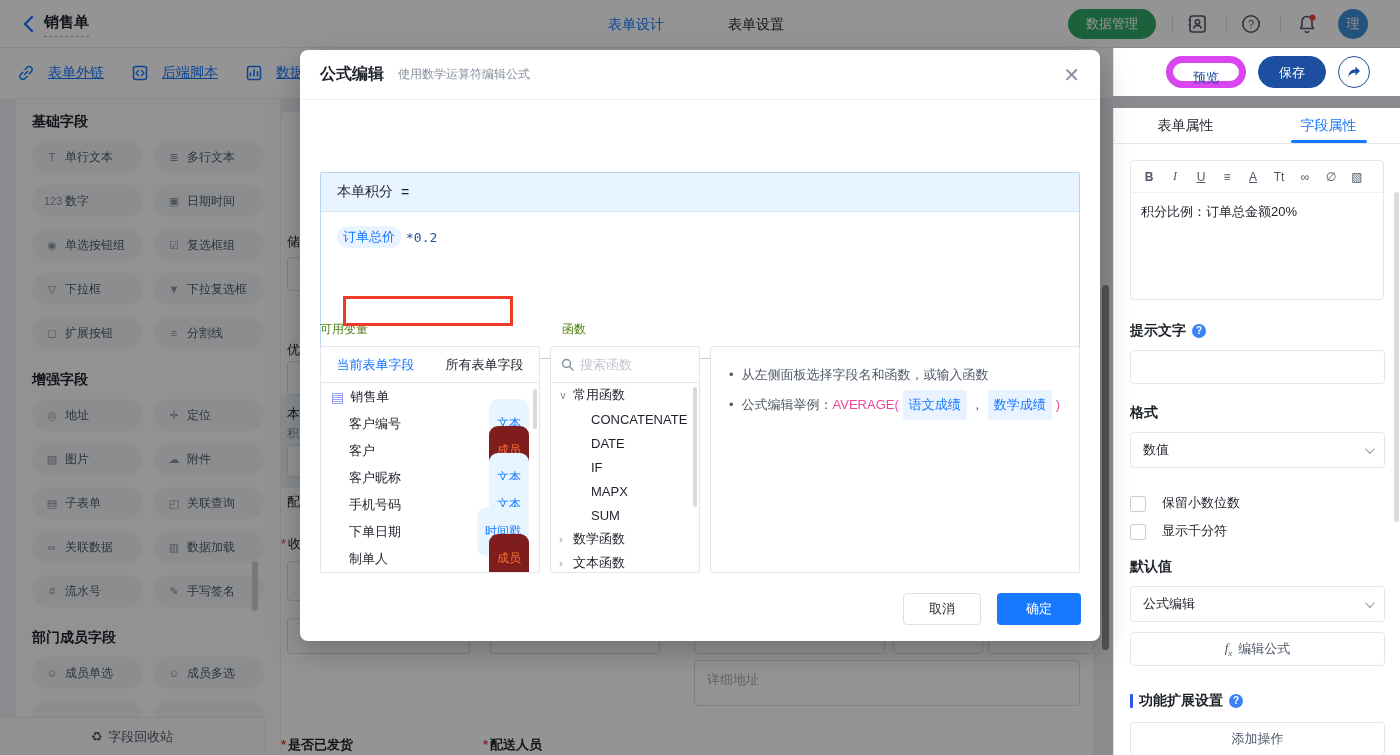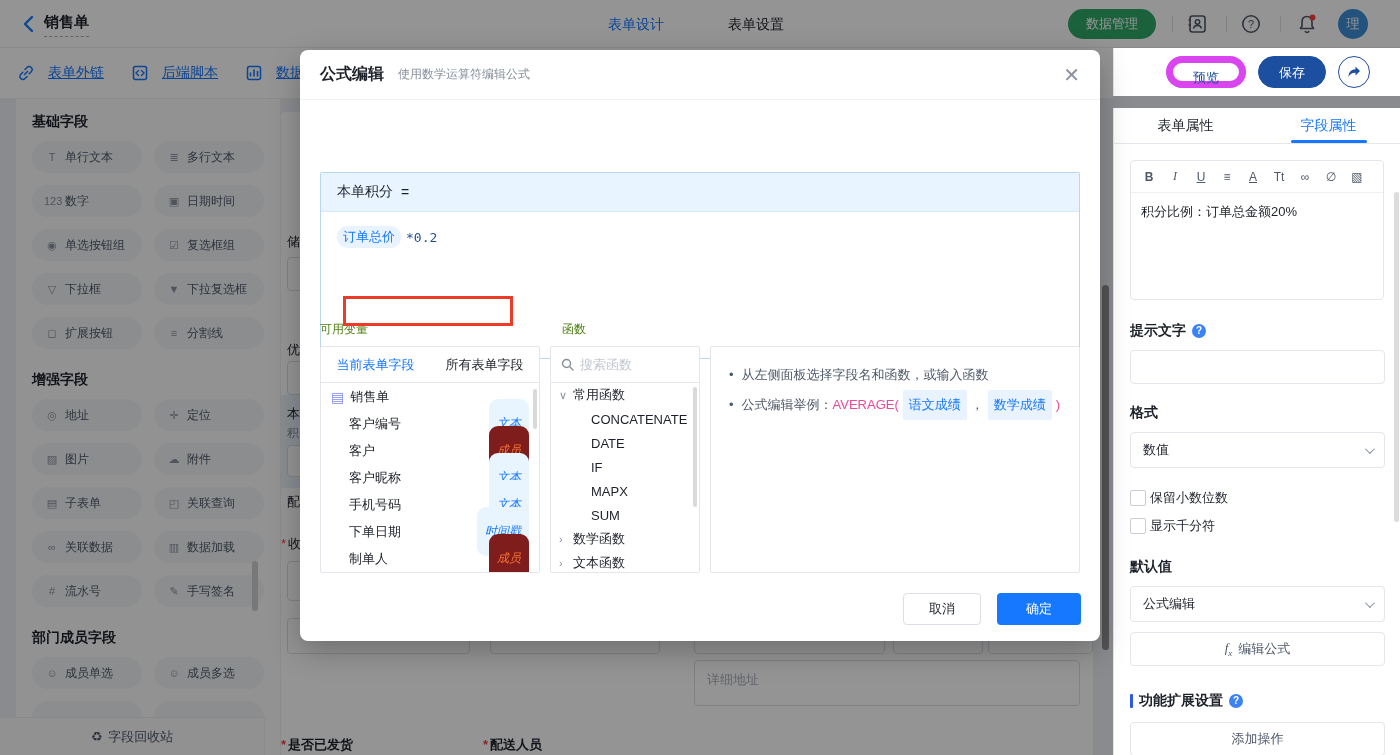--- a/index.html
+++ b/index.html
@@ -67,21 +67,21 @@
   .ricons { display:flex; align-items:center; gap:2px; height:32px; border-bottom:1px solid #EFEFEF; padding:0 6px; }
   .ricon { width:24px; text-align:center; font-size:12px; color:#4E5969; cursor:pointer; }
   .ricon[data-name="bold-icon"]{font-weight:700;} .ricon[data-name="italic-icon"]{font-style:italic;font-family:"Liberation Serif",serif;}
   .ricon[data-name="underline-icon"],.ricon[data-name="font-color-icon"]{text-decoration:underline;}
   #rt-content { padding:10px; font-size:13px; }
   .plabel { font-size:14px; font-weight:700; display:flex; align-items:center; gap:6px; }
   .help-dot { width:14px; height:14px; border-radius:50%; background:#3B82F6; color:#fff; font-size:10px; font-weight:700; text-align:center; line-height:14px; }
   .pinput { width:255px; height:34px; border:1px solid #E5E6EB; border-radius:4px; background:#fff; font-size:13px; padding:0 10px; outline:none; font-family:inherit; }
   .pselect { width:255px; height:36px; border:1px solid #E5E6EB; border-radius:4px; display:flex; align-items:center; justify-content:space-between; padding:0 12px; font-size:13px; cursor:pointer; }
   .chev-down { width:7px; height:7px; border-right:1.5px solid #86909C; border-bottom:1.5px solid #86909C; transform:rotate(45deg) translateY(-2px); }
-  .cbrow { display:flex; align-items:center; gap:4px; font-size:13px; height:28px; cursor:pointer; }
+  .cbrow { display:flex; align-items:flex-end; gap:16px; font-size:13px; height:28px; cursor:pointer; }
   .cbox { width:16px; height:16px; border:1px solid #C9CDD4; border-radius:2px; background:#fff; }
   .pbtn { width:255px; height:34px; border:1px solid #E5E6EB; border-radius:4px; display:flex; align-items:center; justify-content:center; gap:6px; font-size:13px; color:#4E5969; cursor:pointer; background:#fff; }
   .fx { font-family:"Liberation Serif",serif; font-style:italic; font-size:13px; }
   .fx sub { font-size:9px; }
   .sec-head { display:flex; align-items:center; gap:6px; font-size:14px; font-weight:700; }
   .sec-head::before { content:""; width:3px; height:14px; background:#2E5AEA; border-radius:1px; }
   #panel-scroll { left:1394px; top:192px; width:5px; height:330px; border-radius:3px; background:#DCDCDC; z-index:56; }
 
   
   #modal { left:300px; top:50px; width:800px; height:591px; background:#fff; border-radius:8px; z-index:60; box-shadow:0 10px 30px rgba(0,0,0,0.25); }
@@ -97,21 +97,21 @@
   #red-rect { left:22px; top:123px; width:170px; height:30px; border:3px solid #EE3B28; z-index:5; }
   .m-label { font-size:12px; color:#4d7c0f; }
   .m-panel { border:1px solid #E5E6EB; border-radius:2px; background:#fff; overflow:hidden; }
   #vars-panel { left:20px; top:296px; width:220px; height:227px; }
   #v-tabs { display:flex; height:36px; border-bottom:1px solid #E5E6EB; }
   .vtab { flex:1; text-align:center; line-height:36px; font-size:13px; cursor:pointer; }
   .vtab.active { color:#1677FF; }
   .vform { display:flex; align-items:center; gap:6px; height:27px; padding:0 10px; font-size:13px; }
   .doc-ic { color:#7D8BF9; font-size:14px; }
   .vrow { display:flex; align-items:center; justify-content:space-between; height:27px; padding:0 10px 0 28px; font-size:13px; cursor:pointer; }
-  .vtag { font-size:12px; border-radius:9px; padding:16px 8px;font-style:italic; }
+  .vtag { font-size:12px; border-radius:9px; padding:16px 8px; }
   .vtag[data-type="text"] { color:#1677FF; background:#E8F5FF; }
   .vtag[data-type="member"] { color:#F77234; background:#7f1d1d; }
   #v-scroll { position:absolute; right:2px; top:42px; width:4px; height:40px; border-radius:2px; background:#D9D9D9; }
   #fn-panel { left:250px; top:296px; width:150px; height:227px; }
   #fn-search { display:flex; align-items:center; gap:6px; height:36px; padding:0 10px; border-bottom:1px solid #E5E6EB; }
   #fn-search input { border:none; outline:none; width:100px; font-size:13px; font-family:inherit; }
   #fn-search input::placeholder { color:#C2C7CF; }
   .frow { display:flex; align-items:center; height:24px; font-size:13px; padding-left:8px; cursor:pointer; white-space:nowrap; }
   .frow[data-kind="item"] { padding-left:26px; }
   .frow .chev { width:14px; color:#86909C; font-size:11px; }

